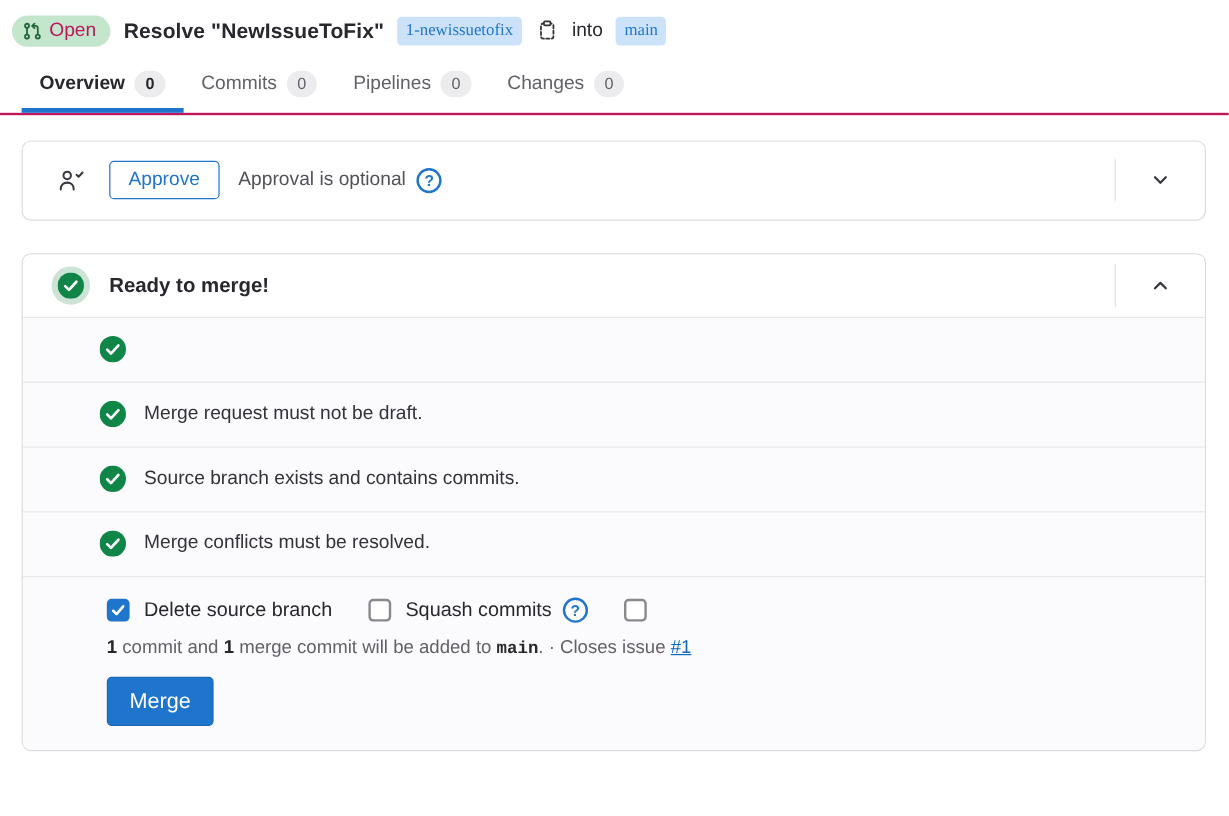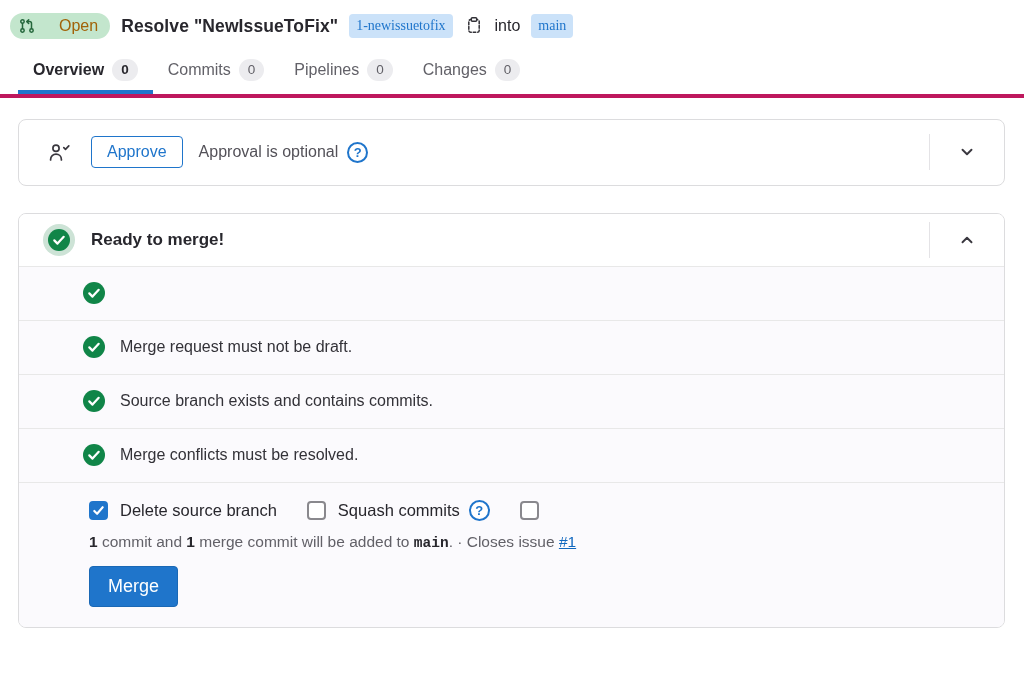--- a/index.html
+++ b/index.html
@@ -1,30 +1,30 @@
 <!DOCTYPE html>
 <html><head>
 <meta charset="utf-8">
 <style>
   * { box-sizing: border-box; margin: 0; padding: 0; }
   html,body { width:1024px; height:680px; overflow:hidden; background:#fff;
     font-family:"Liberation Sans", sans-serif; color:#28272d; }
 
   
   .mr-header { display:flex; align-items:center; gap:11px; padding:13px 10px 0 10px; }
-  .status-badge { display:inline-flex; align-items:center; gap:24px; background:#c3e6cd;
-    color:#a16207; border-radius:16px; padding:5px 12px 5px 9px; font-size:16px; line-height:1; }
+  .status-badge { display:inline-flex; align-items:center; gap:6px; background:#c3e6cd;
+    color:#be185d; border-radius:16px; padding:5px 12px 5px 9px; font-size:16px; line-height:1; }
   .mr-title { font-size:17.5px; font-weight:700; letter-spacing:.1px; }
   .branch-chip { background:#cbe2f9; color:#1f75cb; border-radius:4px; padding:4px 7px;
     font-family:Liberation Serif, serif; font-size:14px; line-height:1.2; text-decoration:none; }
   .into-label { font-size:16px; color:#28272d; }
   .icon-btn { background:none; border:none; cursor:pointer; display:inline-flex; align-items:center; padding:0; }
 
   
-  .tabs { display:flex; margin-top:9px; padding-left:18px; border-bottom:4px solid #be185d; }
+  .tabs { display:flex; margin-top:9px; padding-left:18px; border-bottom:2px solid #be185d; }
   .tab { display:flex; align-items:center; gap:8px; padding:11px 15px 9px 15px; font-size:16px;
     color:#626168; text-decoration:none; border-bottom:4px solid transparent; cursor:pointer; }
   .tab.active { color:#28272d; font-weight:700; border-bottom-color:#1f75cb; }
   .count-badge { background:#ececef; color:#626168; border-radius:12px; font-size:13.5px;
     padding:2px 9px; line-height:1.3; }
   .tab.active .count-badge { color:#28272d; font-weight:700; }
 
   
   .panel { border:1px solid #dcdcde; border-radius:8px; margin:0 19px 0 18px; background:#fff; }
   .approval-panel { margin-top:21px; height:67px; display:flex; align-items:center; padding:0 14px 0 29px; }

